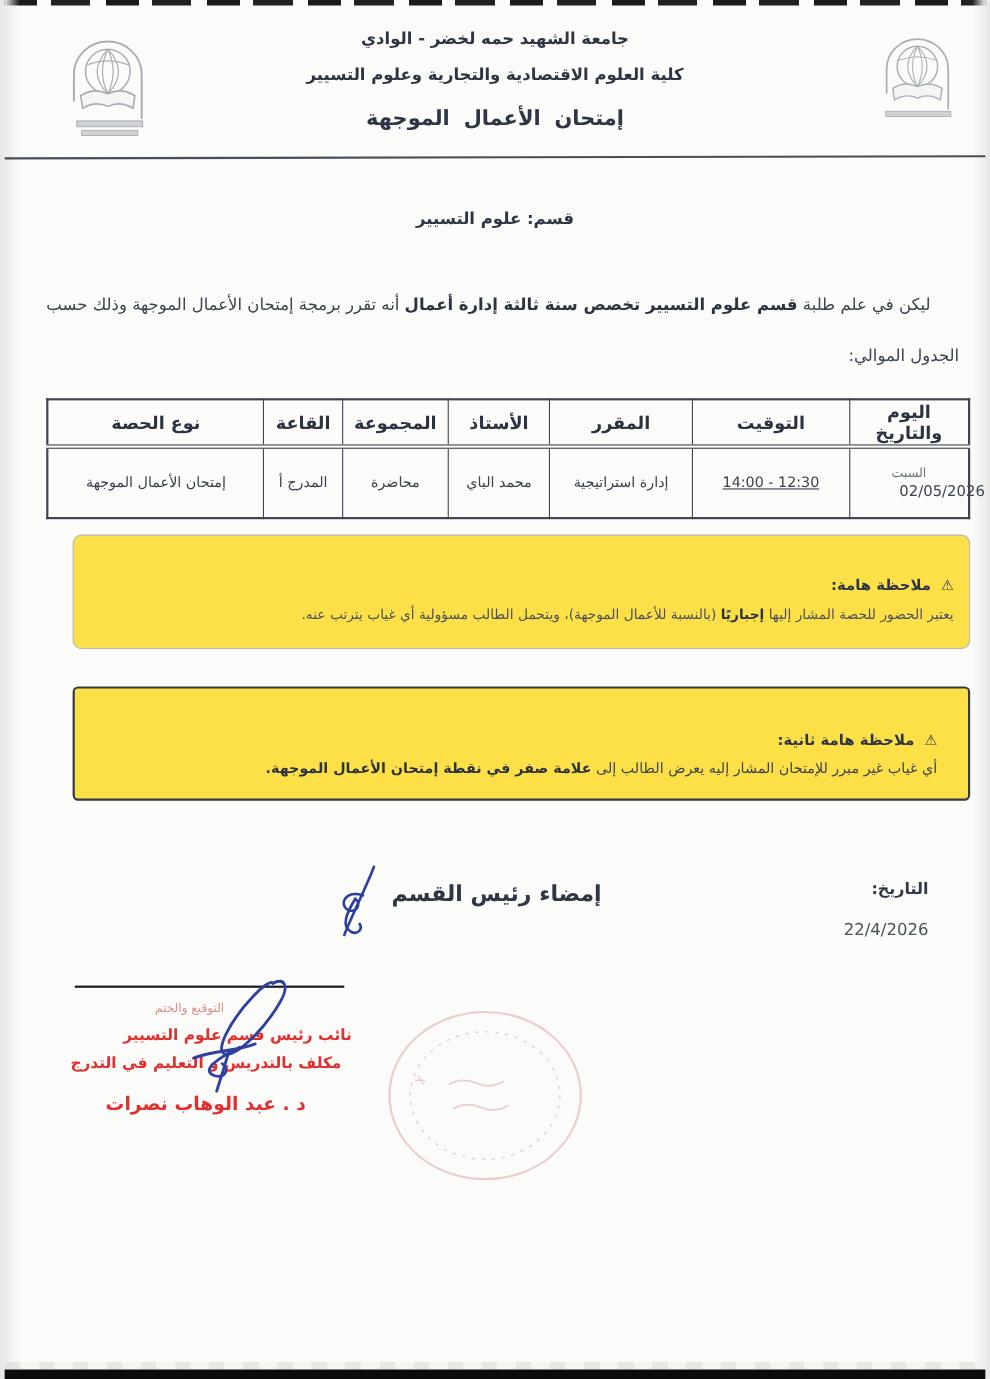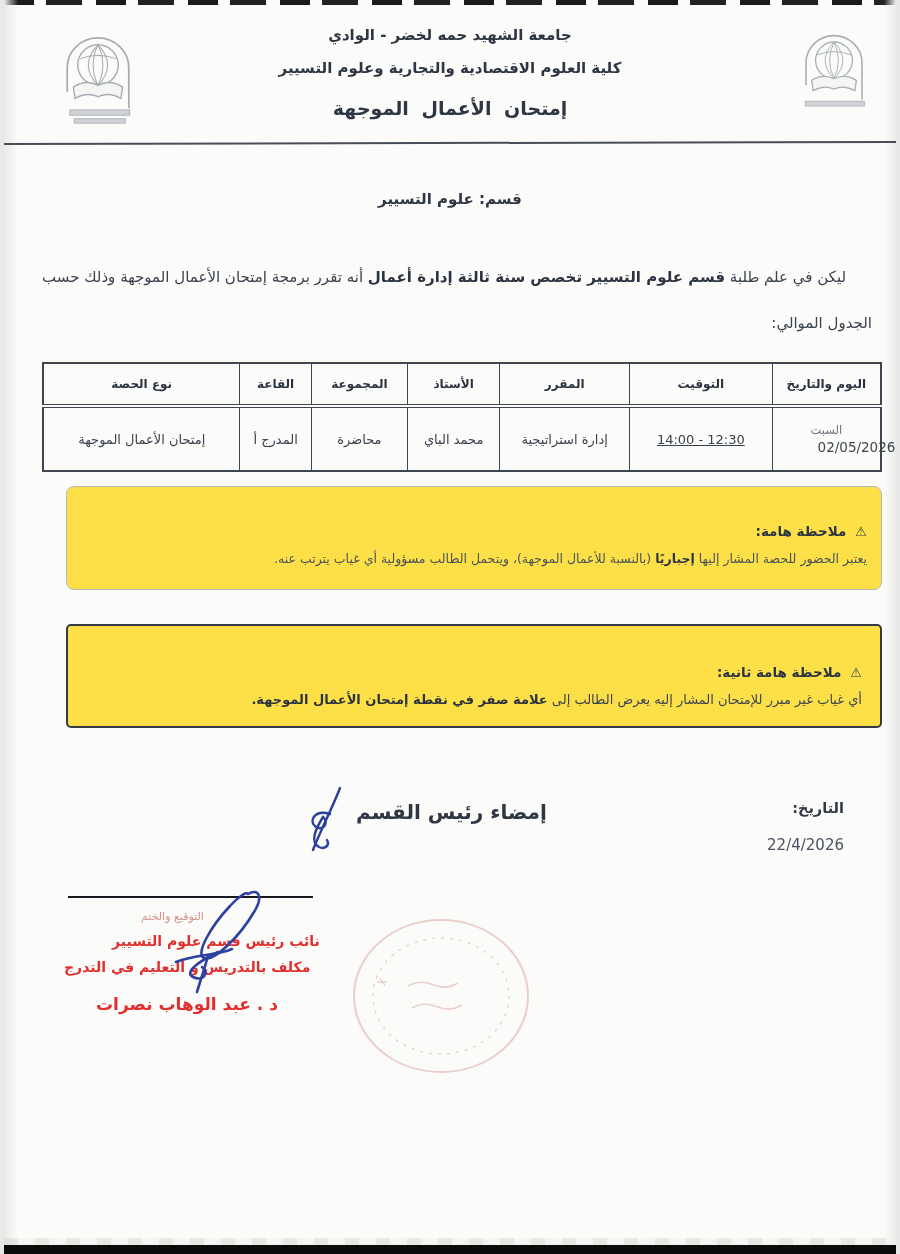--- a/index.html
+++ b/index.html
@@ -37,31 +37,31 @@
     font-size:15px;color:#3a424f;}
   .intro .l1{display:block;white-space:nowrap;padding-right:26px;}
   .intro .l2{display:block;margin-top:28px;}
   .intro b{font-weight:bold;color:#2c3442;}
 
   
   .sched{position:absolute;top:362px;left:38px;width:840px;border-collapse:collapse;
     direction:rtl;table-layout:fixed;}
   .sched th,.sched td{border:1.5px solid #3f4650;text-align:center;vertical-align:middle;}
   .sched{border:2px solid #3f4650;}
-  .sched th{height:38px;font-size:12px;font-weight:bold;color:#2c3340;border-bottom:4px double #3f4650;}
+  .sched th{height:38px;font-size:16px;font-weight:bold;color:#2c3340;border-bottom:4px double #3f4650;}
   .sched td{height:60px;font-size:13px;color:#39414e;}
   .cell-daydate .day{display:block;font-size:11.5px;color:#6a7380;}
   .cell-daydate .date{display:block;font-size:13.5px;color:#3c4450;margin-top:2px;margin-left:44px;}
   .cell-time{font-size:14.5px;color:#343c49;text-decoration:underline;}
 
   
   .note{position:absolute;left:62px;width:816px;height:104px;direction:rtl;
     box-sizing:border-box;background:#fde047;}
   .note1{top:486px;border:1.5px solid #b5b8ba;border-radius:8px;padding:34px 14px 0 12px;}
-  .note2{top:624px;border:2px solid #343a43;border-radius:5px;padding:36px 18px 0 12px;}
+  .note2{top:624px;border:2px solid #343a43;border-radius:5px;padding:36px 28px 0 12px;}
   .note .title{font-size:13.5px;font-weight:bold;color:#2e3542;}
   .note .warn{font-size:13px;margin-left:4px;color:#3a4048;}
   .note .body{margin-top:11px;font-size:12.5px;color:#4b515b;}
   .note2 .body{font-size:13px;color:#3d4450;}
   .note .body b{color:#2c3340;}
 
   
   .date-block{position:absolute;top:798px;right:52px;direction:rtl;text-align:right;}
   .date-label{font-size:14.5px;font-weight:bold;color:#303845;}
   .date-value{display:block;margin-top:19px;font-size:15px;color:#4a5260;direction:ltr;}

